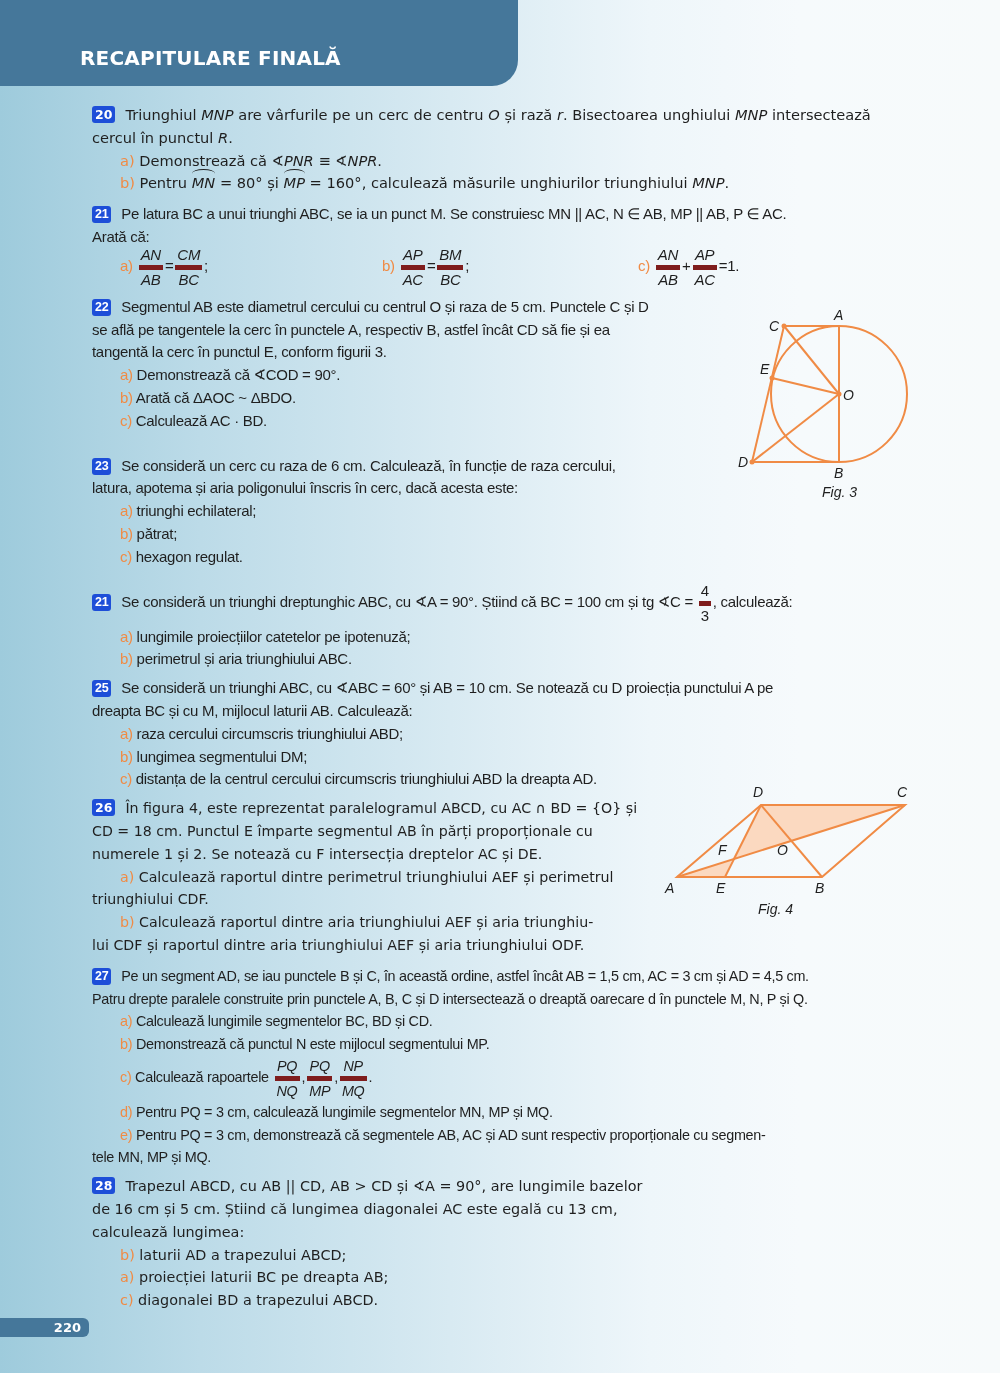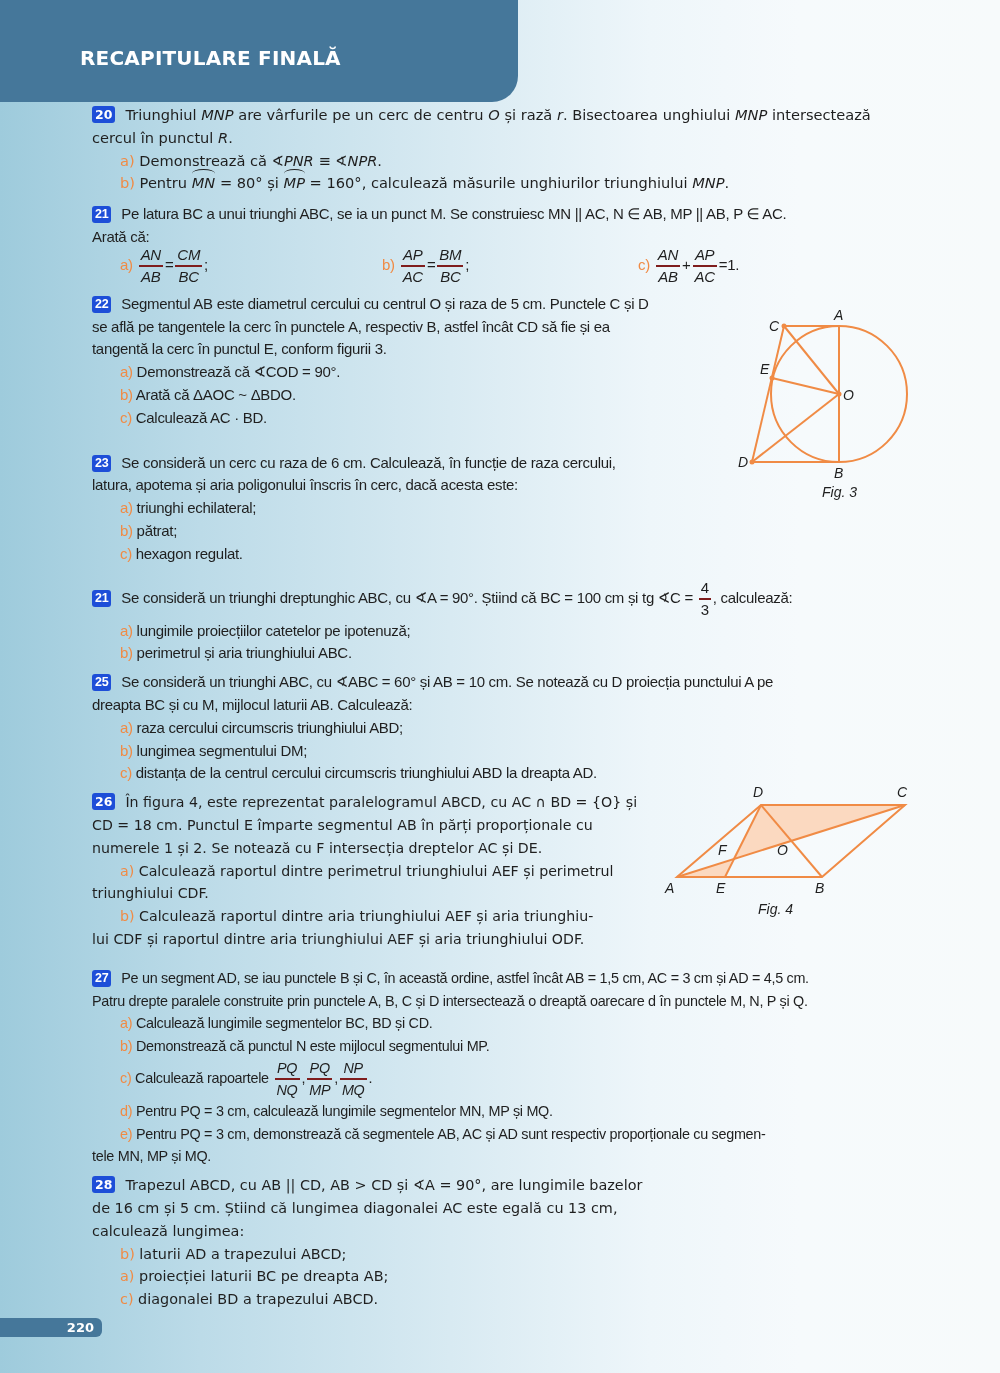--- a/index.html
+++ b/index.html
@@ -3,21 +3,21 @@
   <meta charset="utf-8">
   <style>
     html, body { margin: 0; padding: 0; }
     body {
       width: 1000px; height: 1373px; position: relative; overflow: hidden;
       background: linear-gradient(90deg, #9ecbdc 0%, #bcdbe8 20%, #d8eaf2 45%, #eef6fa 65%, #f6fafc 80%, #f7fafb 100%);
       font-family: "DejaVu Sans", sans-serif;
       color: #1f1f1f;
     }
     .header-band {
-      position: absolute; left: 0; top: 0; width: 518px; height: 102px;
+      position: absolute; left: 0; top: 0; width: 518px; height: 86px;
       background: #45779a;
       border-bottom-right-radius: 26px;
     }
     .header-title {
       position: absolute; left: 80px; top: 46px;
       font-family: "DejaVu Sans", sans-serif; font-weight: bold;
       font-size: 20px; color: #ffffff; letter-spacing: 0.2px;
     }
     .content { position: absolute; left: 92px; top: 104px; width: 816px; }
     .ex { font-size: 14.6px; line-height: 22.8px; position: relative; }
@@ -25,32 +25,32 @@
     .num {
       display: inline-block; background: #1d4ed8; color: #fff; font-weight: bold;
       font-size: 12.5px; line-height: 17px; padding: 0 3px; border-radius: 3px;
       margin-right: 10px; vertical-align: 1px;
     }
     .sub { padding-left: 28px; }
     .lbl { color: #f08b45; }
     .cond { font-family: Liberation Sans, sans-serif; font-size: 15px; letter-spacing: -0.3px; }
     i { font-style: italic; }
     .frac { display: inline-block; vertical-align: middle; text-align: center; margin: 0 2px; }
-    .frac .n { display: block; border-bottom: 2px solid #7f1d1d; padding: 0 2px; line-height: 20px; }
+    .frac .n { display: block; border-bottom: 5px solid #7f1d1d; padding: 0 2px; line-height: 20px; }
     .frac .d { display: block; line-height: 20px; padding: 0 2px; }
     .arc { position: relative; display: inline-block; }
     .arc::before {
       content: ""; position: absolute; left: 0; right: 0; top: -3px; height: 8px;
       border-top: 1px solid #222; border-radius: 50% 50% 0 0;
     }
     .fig3 { position: absolute; left: 730px; top: 302px; width: 190px; height: 210px; }
     .fig4 { position: absolute; left: 655px; top: 776px; width: 265px; height: 150px; }
     .figlbl { font-family: "Liberation Sans", sans-serif; font-style: italic; font-size: 14px; }
     .page-tab {
-      position: absolute; left: 0; top: 1318px; width: 102px; height: 19px;
+      position: absolute; left: 0; top: 1318px; width: 89px; height: 19px;
       background: #45779a; border-top-right-radius: 6px; border-bottom-right-radius: 6px;
     }
     .page-num {
       position: absolute; right: 8px; top: 0; color: #fff; font-weight: bold; font-size: 13px; line-height: 19px;
     }
   </style>
 </head>
 <body>
 
 <div class="header-band">
@@ -111,21 +111,21 @@
   </div>
 
   <div class="ex cond" style="margin-bottom:6px;">
     <p><span class="num">25</span><span>Se consideră un triunghi ABC, cu ∢ABC = 60° și AB = 10 cm. Se notează cu D proiecția punctului A pe</span></p>
     <p>dreapta BC și cu M, mijlocul laturii AB. Calculează:</p>
     <p class="sub"><span class="lbl">a)</span><span> raza cercului circumscris triunghiului ABD;</span></p>
     <p class="sub"><span class="lbl">b)</span><span> lungimea segmentului DM;</span></p>
     <p class="sub"><span class="lbl">c)</span><span> distanța de la centrul cercului circumscris triunghiului ABD la dreapta AD.</span></p>
   </div>
 
-  <div class="ex" style="width:556px; margin-bottom:16px; font-size:14.2px;">
+  <div class="ex" style="width:556px; margin-bottom:8px; font-size:14.2px;">
     <p><span class="num">26</span><span>În figura 4, este reprezentat paralelogramul ABCD, cu AC ∩ BD = {O} și</span></p>
     <p>CD = 18 cm. Punctul E împarte segmentul AB în părți proporționale cu</p>
     <p>numerele 1 și 2. Se notează cu F intersecția dreptelor AC și DE.</p>
     <p class="sub"><span class="lbl">a)</span><span> Calculează raportul dintre perimetrul triunghiului AEF și perimetrul</span></p>
     <p>triunghiului CDF.</p>
     <p class="sub"><span class="lbl">b)</span><span> Calculează raportul dintre aria triunghiului AEF și aria triunghiu-</span></p>
     <p>lui CDF și raportul dintre aria triunghiului AEF și aria triunghiului ODF.</p>
   </div>
 
   <div class="ex cond" style="margin-bottom:6px; font-size:14.4px;">

